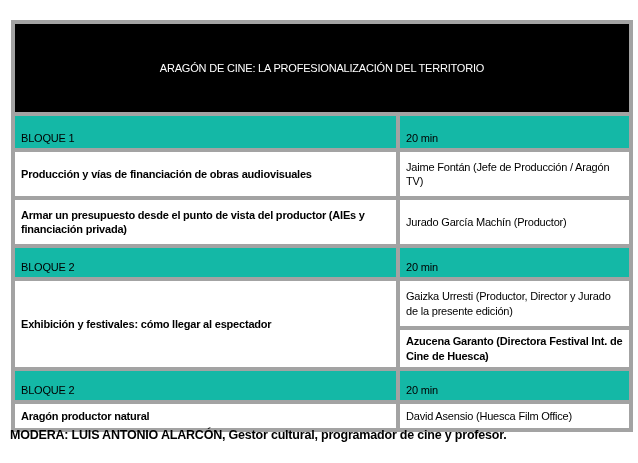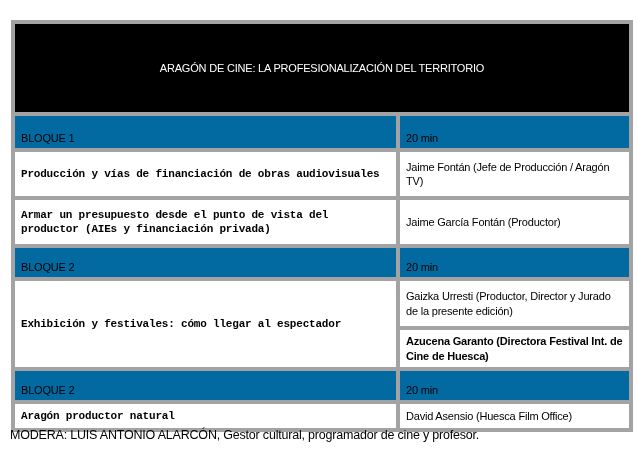--- a/index.html
+++ b/index.html
@@ -41,52 +41,51 @@
     background: #000000;
     color: #ffffff;
     height: 84px;
     font-weight: normal;
     font-size: 13px;
     letter-spacing: -0.1px;
     text-align: center;
     vertical-align: middle;
   }
   tr.section-row td {
-    background: #0369a1;
+    background: #14b8a6;
     font-weight: normal;
     vertical-align: bottom;
     padding-bottom: 3px;
   }
   tr.row-b1 td { height: 27px; }
   tr.row-b2 td { height: 24px; }
   tr.row-b3 td { height: 24px; }
 
   td.topic {
     font-weight: bold;
     vertical-align: middle;
-    font-family: Liberation Mono, monospace;
   }
   td.speaker {
     font-weight: normal;
     vertical-align: middle;
   }
   tr.row-prod td   { height: 40px; }
   tr.row-armar td  { height: 40px; }
   tr.row-gaizka td { height: 41px; }
   tr.row-azucena td{ height: 33px; font-weight: bold; }
   tr.row-aragon td { height: 20px; }
 
   .footer-note {
     position: absolute;
     left: 10px;
     top: 428px;
     width: 620px;
     font-size: 12.5px;
     letter-spacing: -0.2px;
-    font-weight: normal;
+    font-weight: bold;
     white-space: nowrap;
   }
 </style>
 </head>
 <body>
 
 <div class="page">
 
   <table class="schedule">
     <colgroup>
@@ -103,21 +102,21 @@
         <td>20 min</td>
       </tr>
 
       <tr class="row-prod">
         <td class="topic">Producción y vías de financiación de obras audiovisuales</td>
         <td class="speaker">Jaime Fontán (Jefe de Producción / Aragón TV)</td>
       </tr>
 
       <tr class="row-armar">
         <td class="topic">Armar un presupuesto desde el punto de vista del productor (AIEs y financiación privada)</td>
-        <td class="speaker">Jaime García Fontán (Productor)</td>
+        <td class="speaker">Jurado García Machín (Productor)</td>
       </tr>
 
       <tr class="section-row row-b2">
         <td>BLOQUE 2</td>
         <td>20 min</td>
       </tr>
 
       <tr class="row-gaizka">
         <td class="topic" rowspan="2">Exhibición y festivales: cómo llegar al espectador</td>
         <td class="speaker">Gaizka Urresti (Productor, Director y Jurado de la presente edición)</td>

